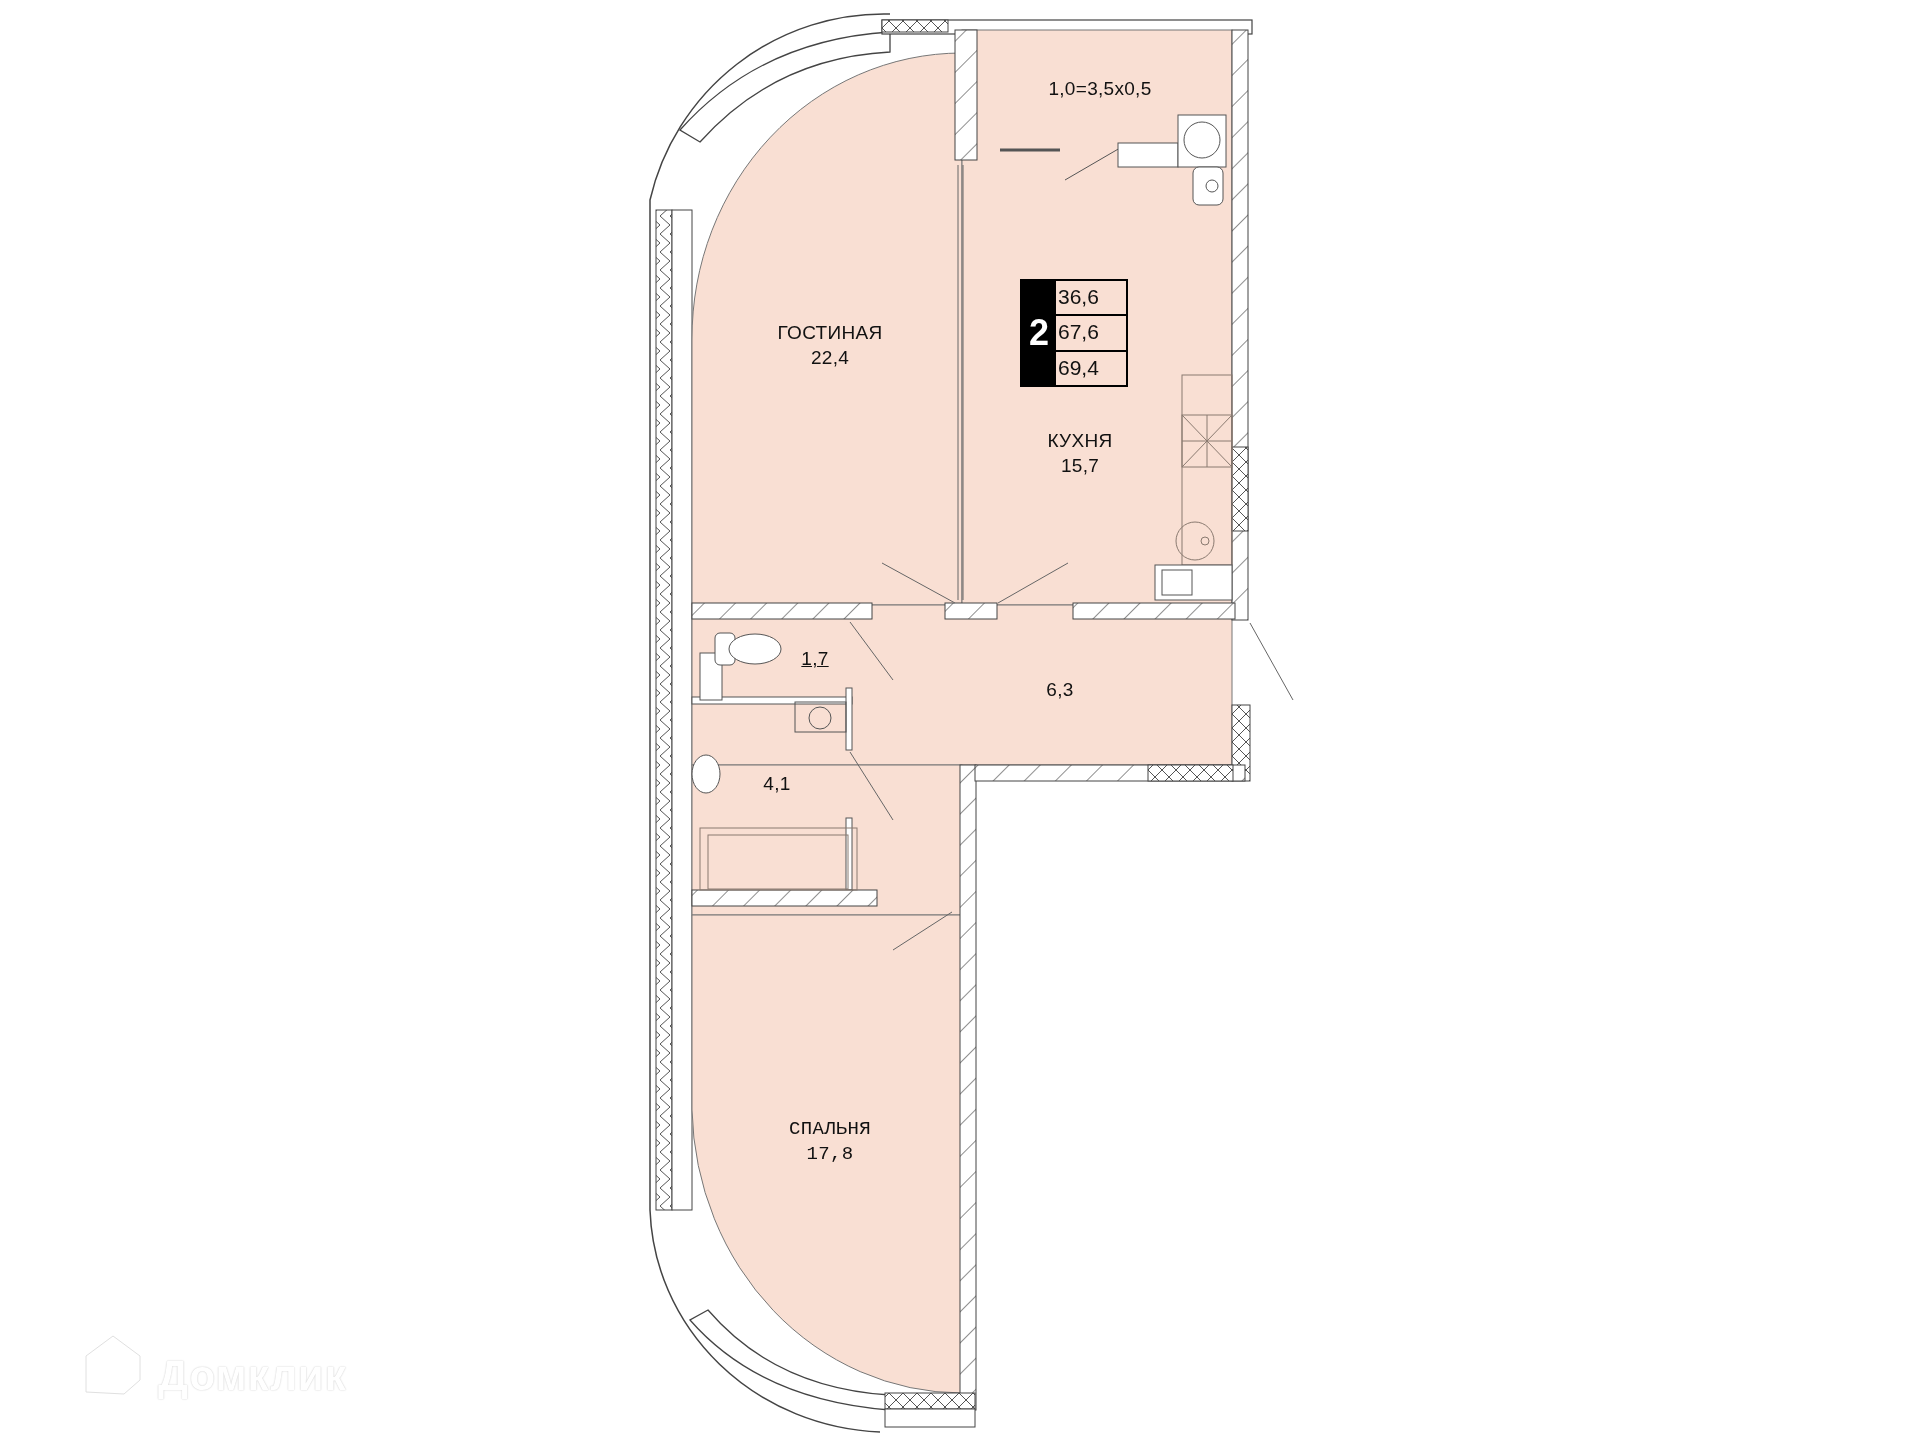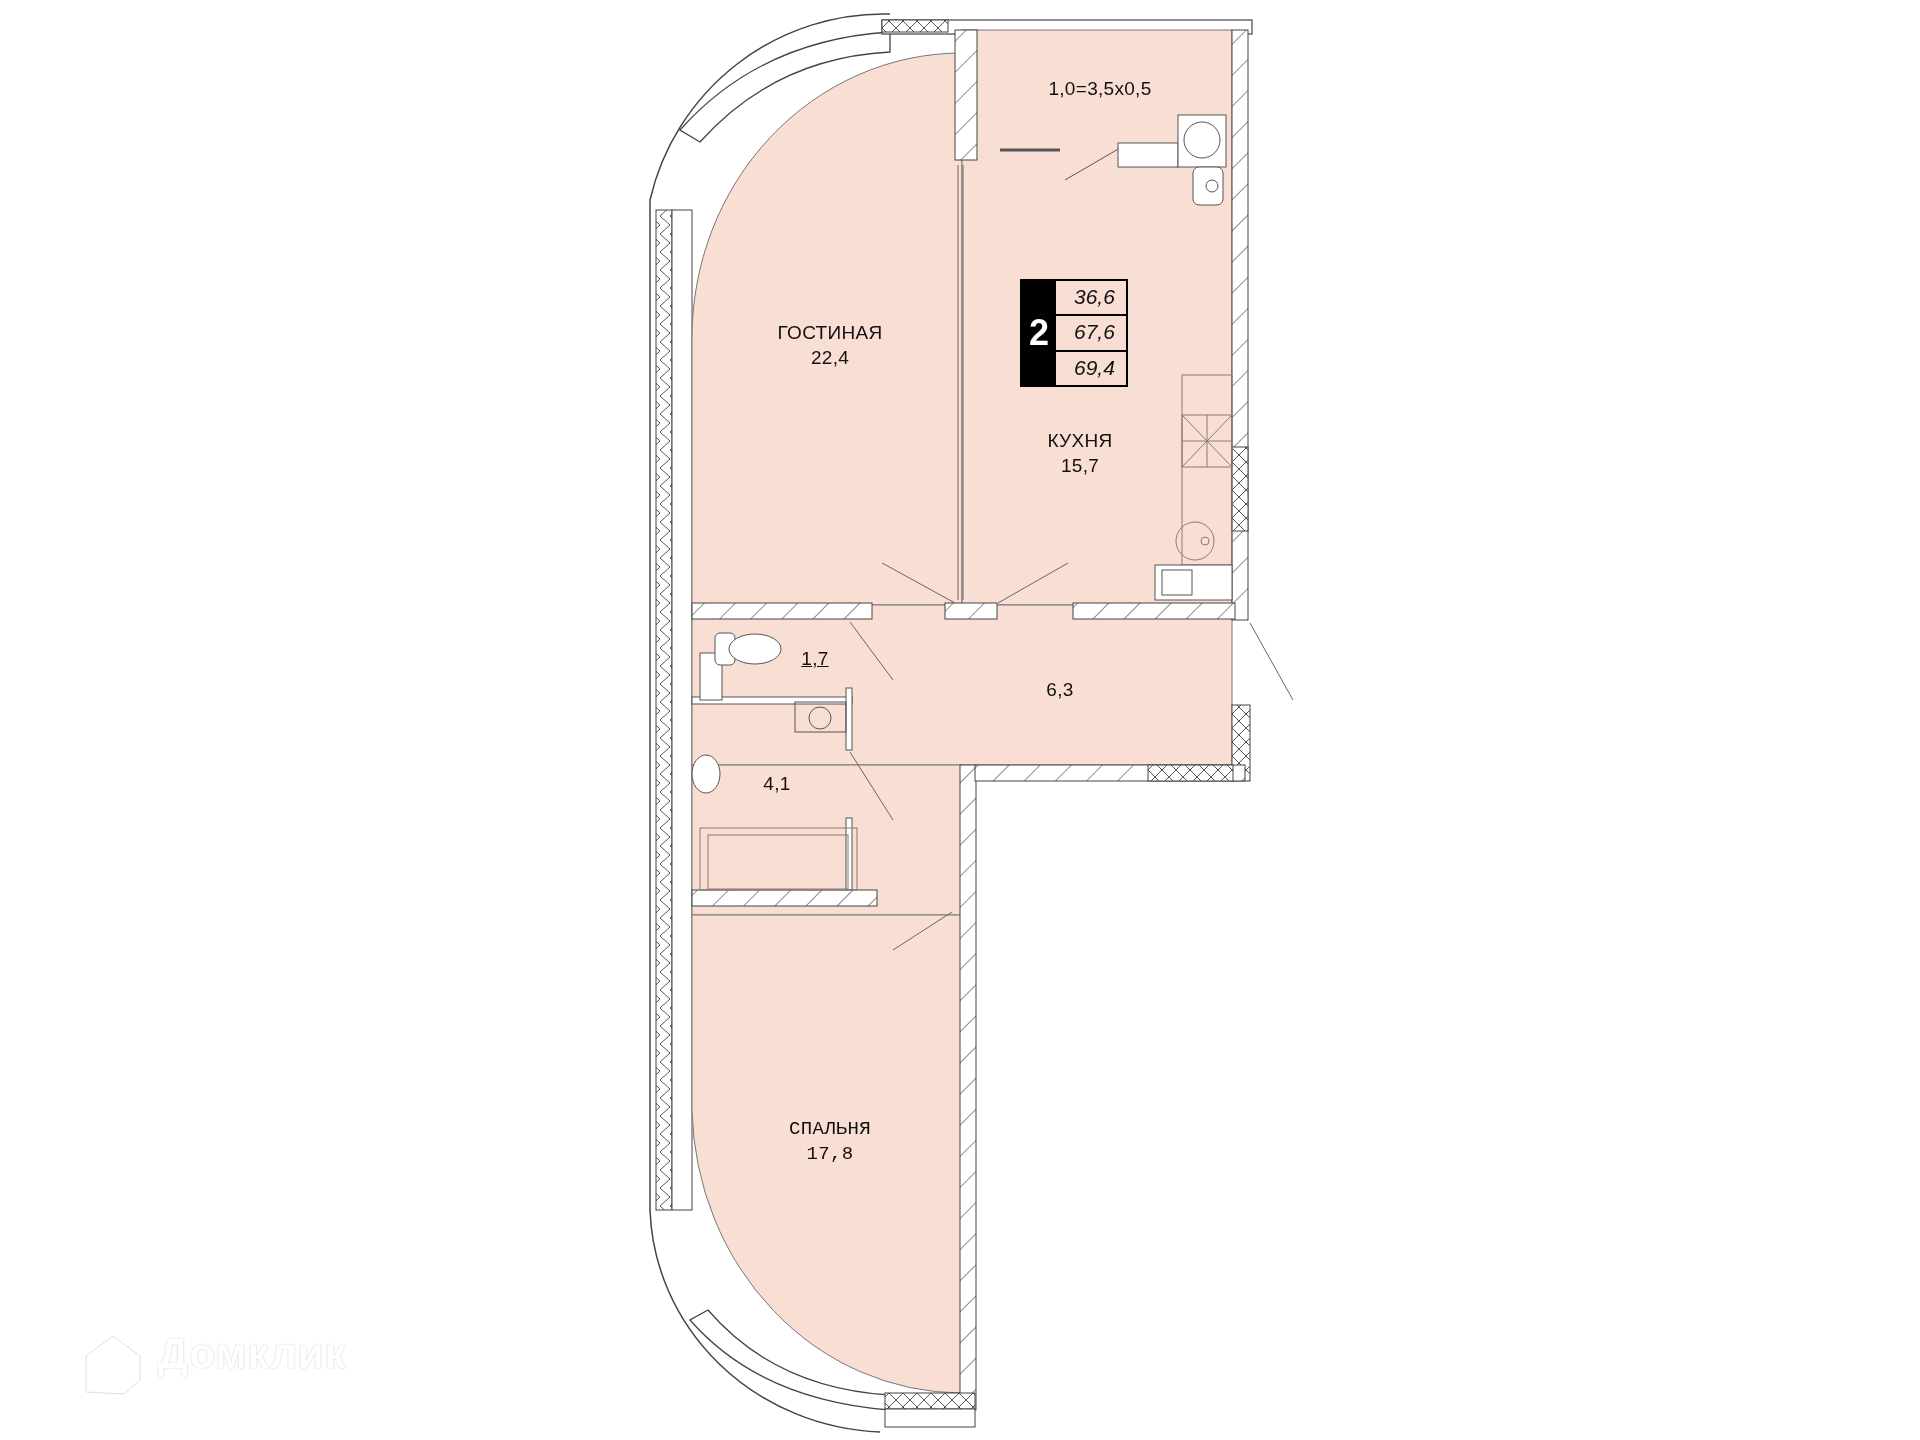--- a/index.html
+++ b/index.html
@@ -4,23 +4,23 @@
 <style>
   html, body { margin: 0; padding: 0; background: #ffffff; }
   body { width: 1920px; height: 1440px; position: relative; overflow: hidden;
          font-family: "Liberation Sans", "DejaVu Sans", sans-serif; }
   #plan { position: absolute; left: 0; top: 0; width: 1920px; height: 1440px; }
   .label { position: absolute; text-align: center; color: #111111; font-size: 19px; line-height: 25px; letter-spacing: 0.3px; }
   .label .area { display: block; }
   .badge { position: absolute; left: 1020px; top: 279px; width: 104px; height: 104px; display: flex; border: 2px solid #000; background: #f9dfd3; }
   .badge .rooms { width: 34px; background: #000; color: #fff; font-size: 36px; font-weight: bold; display: flex; align-items: center; justify-content: center; }
   .badge .vals { flex: 1; display: flex; flex-direction: column; }
-  .badge .vals div { flex: 1; border-bottom: 2px solid #000; font-size: 21px; line-height: 32px; padding-left: 18px; color: #111; font-style: italic; }
+  .badge .vals div { flex: 1; border-bottom: 2px solid #000; font-size: 21px; line-height: 32px; padding-left: 2px; color: #111; }
   .badge .vals div:last-child { border-bottom: none; }
-  .watermark { position: absolute; left: 78px; top: 1330px; display: flex; align-items: flex-start; gap: 10px; color: #ffffff;
+  .watermark { position: absolute; left: 78px; top: 1330px; display: flex; align-items: flex-end; gap: 10px; color: #ffffff;
                font-size: 42px; font-weight: bold; letter-spacing: 1px;
                text-shadow: 0 0 2px #d8d8d8, 0 0 1px #cfcfcf; }
 </style>
 </head>
 <body>
 
 <svg id="plan" viewBox="0 0 1920 1440" xmlns="http://www.w3.org/2000/svg">
   <defs>
     <pattern id="hatch" patternUnits="userSpaceOnUse" width="22" height="22" patternTransform="rotate(45)">
       <rect width="22" height="22" fill="#ffffff"></rect>

